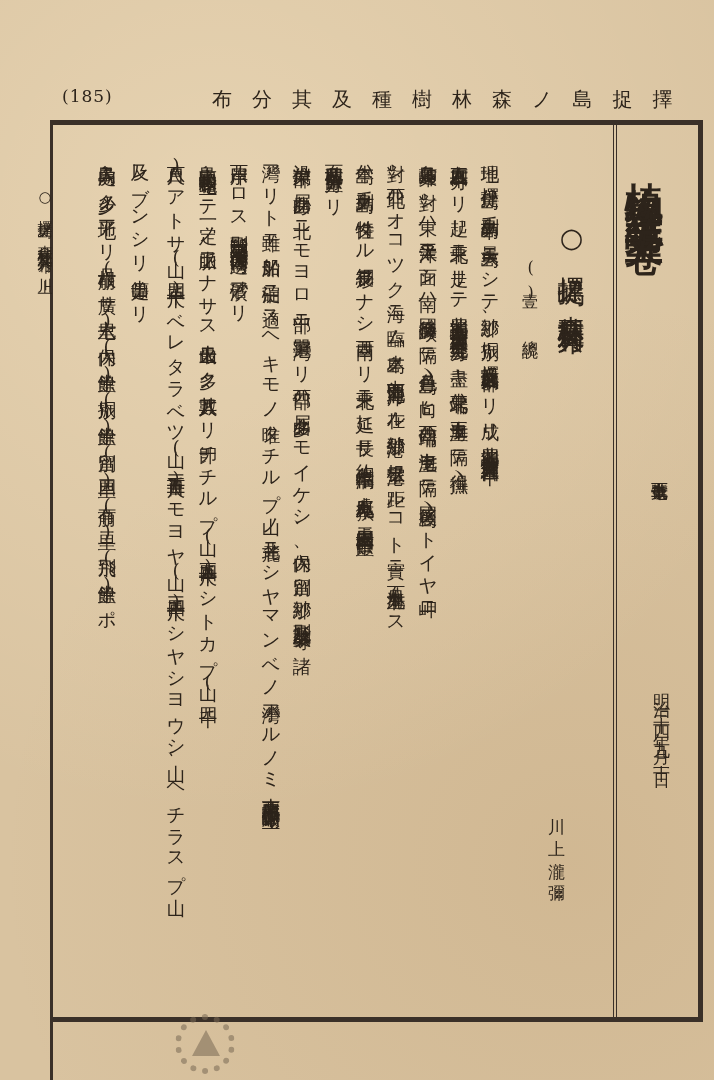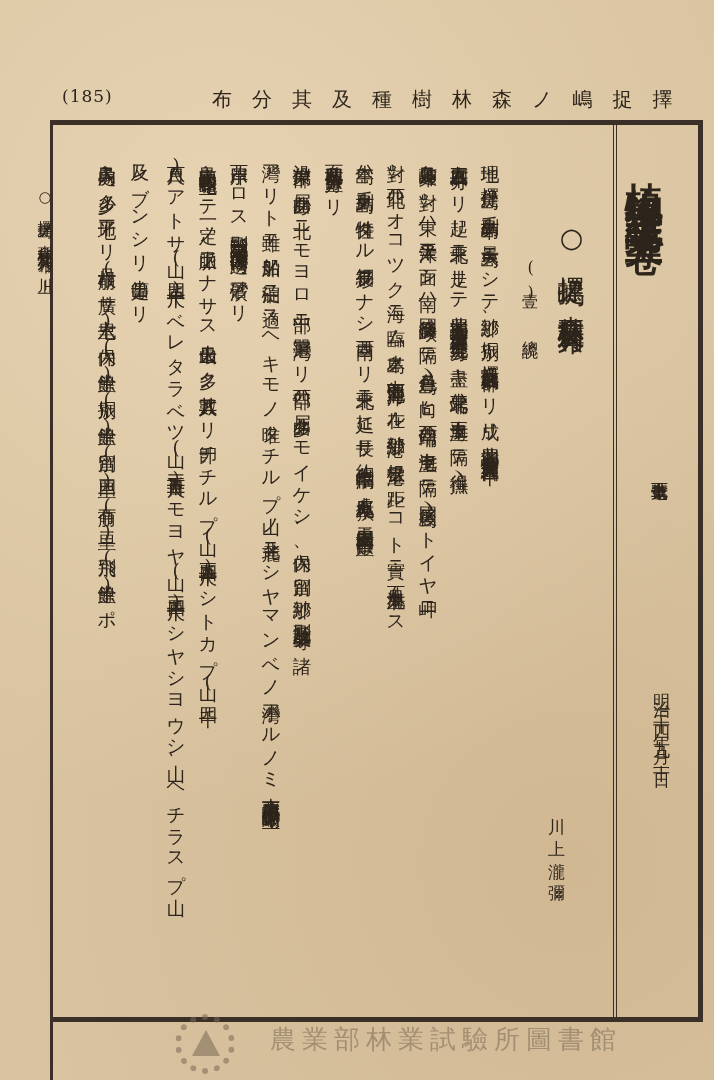--- a/index.html
+++ b/index.html
@@ -60,21 +60,21 @@
     border-bottom:26px solid #7a6a55;
   }
   .stamp-cn { position:absolute; left:95px; top:10px; font-size:26px; letter-spacing:6px; color:#7a6a55; font-family:"DejaVu Sans",sans-serif; }
   .stamp-en { position:absolute; left:92px; top:44px; font-size:11px; letter-spacing:1px; color:#7a6a55; font-family:"DejaVu Sans",sans-serif; }
 </style>
 </head>
 <body>
 
 <div class="running-head">
   <span class="page-number">(185)</span>
-  <span class="running-title">擇捉嶋ノ森林樹種及其分布</span>
+  <span class="running-title">擇捉島ノ森林樹種及其分布</span>
 </div>
 
 <div class="left-rule"></div>
 <div class="frame"></div>
 <div class="header-rule"></div>
 
 <div class="vcol journal-title">植物學雜誌第十五卷</div>
 <div class="vcol issue-no">第百七十五號</div>
 <div class="vcol date">明治三十四年九月二十日</div>
 
@@ -93,14 +93,13 @@
 <div class="vcol body-col" style="left:229px;">西岸ポロス別飛間東岸單冠灣南方內保灣邊ニ砂濱アリ</div>
 <div class="vcol body-col" style="left:198px;">島中高山峻岳相屹立シテ一定ノ山脈ヲナサス火山最モ多ク其數八アリ卽チチルプ山(五千四十尺)シトカプ山(四千</div>
 <div class="vcol body-col" style="left:166px;">八百尺)アトサ山(四千二十尺)ベレタラベツ山(三千五百尺)モヨヤ山(三千四十尺)シヤシヨウシ山、ヘチラスプ山</div>
 <div class="vcol body-col" style="left:130px;">及レブンシリ山等是ナリ</div>
 <div class="vcol body-col" style="left:97px;">島內處々ニ多少ノ平地アリ丹根萠(廣サ六七里)內保(十餘里)振別(十餘里)留別(三四里)有萠(二里)別飛(十餘里)ポ</div>
 
 <div class="vcol side-note">○擇捉島ノ森林樹種及其分布　川上</div>
 
 <div class="stamp">
   <div class="stamp-logo"></div>
-  <div class="stamp-cn">農業部林業試驗所圖書館</div>
 </div>
 
 </body></html>

